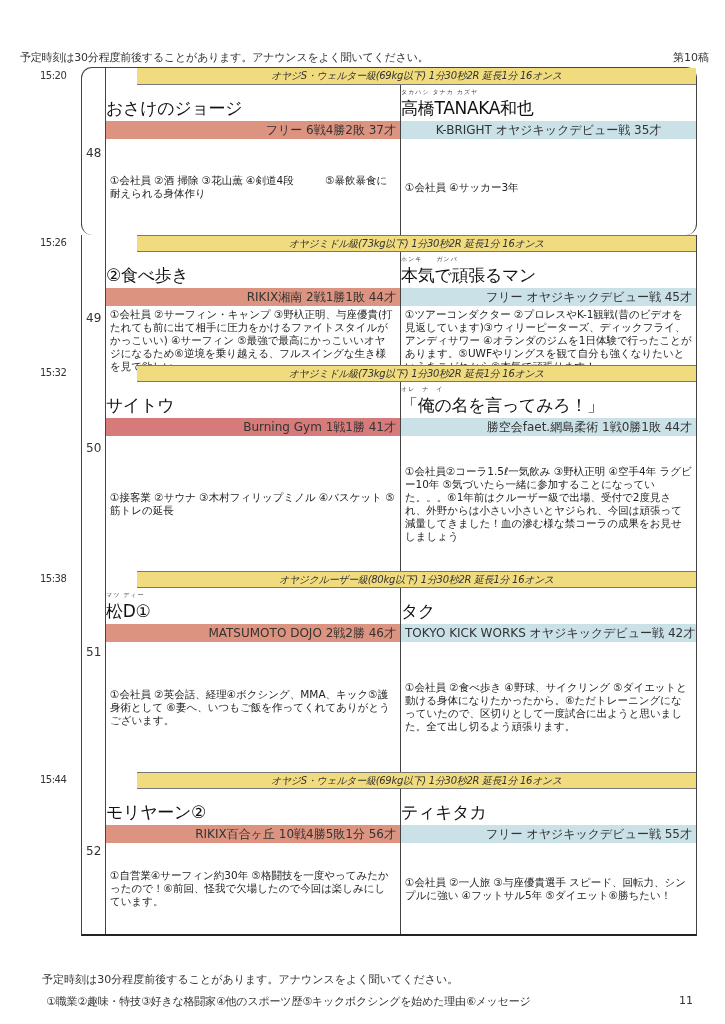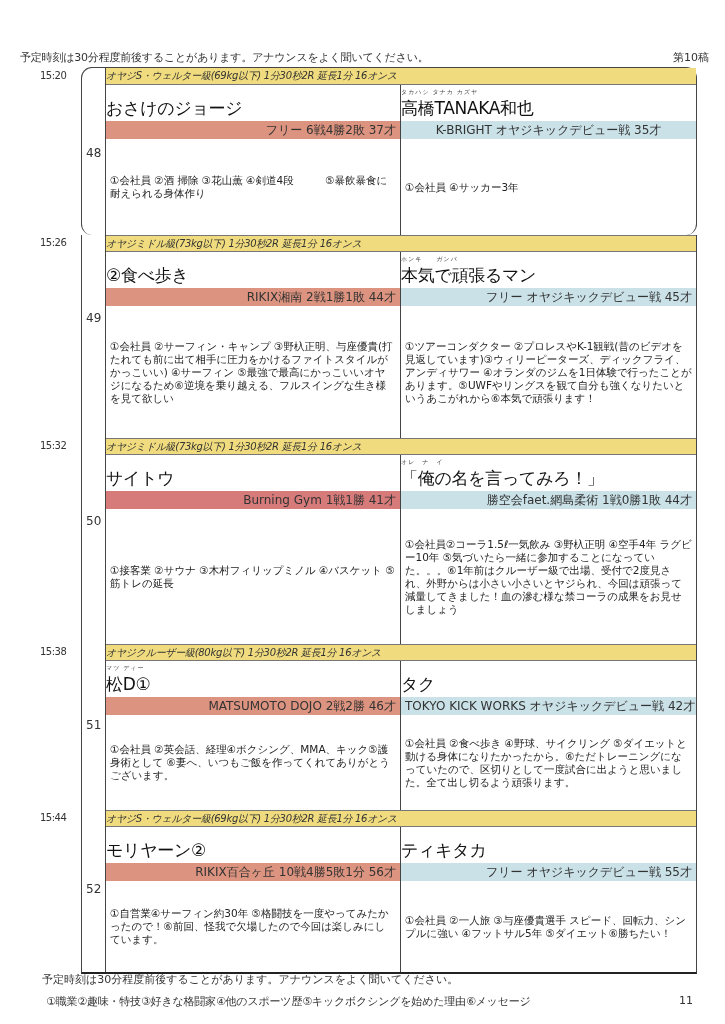--- a/index.html
+++ b/index.html
@@ -12,21 +12,21 @@
     .schedule { position: absolute; left: 81px; top: 67px; width: 616px; }
     .bout { position: relative; display: flex; border-left: 1px solid #444; border-right: 1px solid #444; }
     .bout.first { border-top: 1px solid #444; border-radius: 11px; }
     .bout.last { border-bottom: 2px solid #222; }
     .time { position: absolute; left: -42px; top: 2px; font-size: 10px; color: #333; letter-spacing: -0.5px; }
     .num-col { width: 24px; border-right: 1px solid #444; position: relative; flex: none; }
     .num { position: absolute; left: 4px; font-size: 12px; color: #333; }
     .bout-body { flex: 1; display: flex; flex-direction: column; }
 
     .division { height: 17px; background: #f0dc7e; border-top: 1px solid #777; border-bottom: 1px solid #777;
-      font-size: 10px; font-style: italic; text-align: left; line-height: 15px; color: #333; letter-spacing: -0.3px; }
+      font-size: 10px; font-style: italic; text-align: center; line-height: 15px; color: #333; letter-spacing: -0.3px; margin-left: 31px; }
     .bout.first .division { border-top: none; }
 
     .fighters { display: flex; }
     .fighter { width: 50%; display: flex; flex-direction: column; }
     .fighter.red { border-right: 1px solid #444; }
 
     .name-area { height: 36px; position: relative; text-align: left; }
     .ruby { position: absolute; left: 0; right: 0; top: 3px; font-size: 6px; color: #444; letter-spacing: 1px; }
     .name { position: absolute; left: 0; right: 0; bottom: 1px; font-size: 17px; color: #111; letter-spacing: -0.3px; }
 
@@ -71,21 +71,21 @@
           </div>
           <div class="info" style="text-align:center">K-BRIGHT オヤジキックデビュー戦 35才</div>
           <div class="profile">
               <span>①会社員 ④サッカー3年</span>
             </div>
         </div>
       </div>
     </div>
   </div>
 
-  <div class="bout" style="height:203px">
+  <div class="bout" style="height:130px">
     <div class="time">15:26</div>
     <div class="num-col">
       <div class="num" style="top:76px">49</div>
     </div>
     <div class="bout-body">
       <div class="division">オヤジミドル級(73kg以下) 1分30秒2R 延長1分 16オンス</div>
       <div class="fighters" style="flex:1">
         <div class="fighter red">
           <div class="name-area">
             <div class="ruby"></div>
@@ -135,21 +135,21 @@
           </div>
           <div class="info">勝空会faet.網島柔術 1戦0勝1敗 44才</div>
           <div class="profile">
               <span>①会社員②コーラ1.5ℓ一気飲み ③野杁正明 ④空手4年 ラグビー10年 ⑤気づいたら一緒に参加することになっていた。。。⑥1年前はクルーザー級で出場、受付で2度見され、外野からは小さい小さいとヤジられ、今回は頑張って減量してきました！血の滲む様な禁コーラの成果をお見せしましょう</span>
             </div>
         </div>
       </div>
     </div>
   </div>
 
-  <div class="bout" style="height:166px">
+  <div class="bout" style="height:201px">
     <div class="time">15:38</div>
     <div class="num-col">
       <div class="num" style="top:74px">51</div>
     </div>
     <div class="bout-body">
       <div class="division">オヤジクルーザー級(80kg以下) 1分30秒2R 延長1分 16オンス</div>
       <div class="fighters" style="flex:1">
         <div class="fighter red">
           <div class="name-area">
             <div class="ruby">マツ ディー</div>

